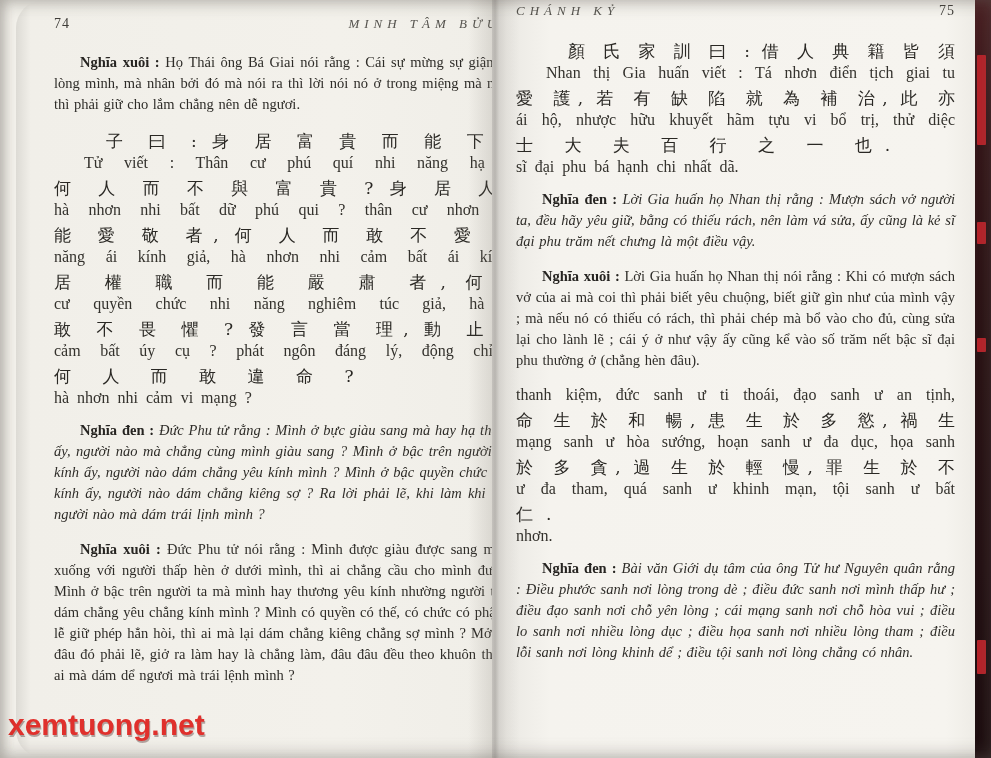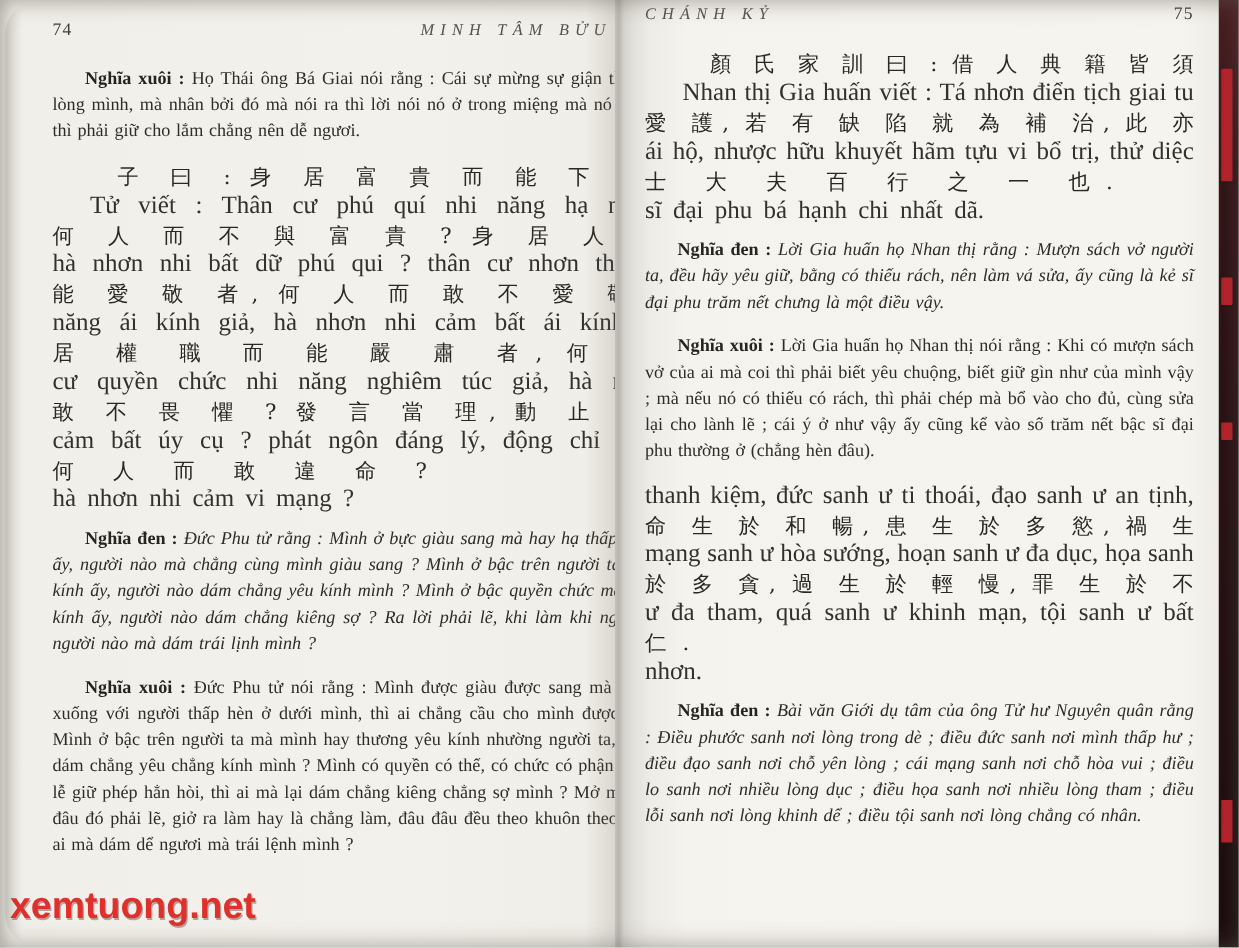--- a/index.html
+++ b/index.html
@@ -6,21 +6,21 @@
   html,body { width:991px; height:758px; }
   body { background:#d9d7d1; font-family:"Liberation Serif", serif; }
 
   .spread {
     position:relative; width:991px; height:758px;
     background:#f2f0ea; overflow:hidden;
   }
 
   .page { position:absolute; top:0; height:758px; }
   #left-page {
-    left:4px; width:584px;
+    left:16px; width:584px;
     background:linear-gradient(90deg,#dddbd5 0,#f1efe9 2.5%,#f3f1eb 55%,#efede7 92%,#e2dfd9 100%);
     padding:16px 16px 0 38px;
     border-radius:28px;
   }
   #right-page {
     left:492px; width:483px;
     background:linear-gradient(90deg,#d9d7d3 0,#ebe9e4 3%,#f5f3ee 12%,#f6f4ef 94%,#eeece6 100%);
     padding:3px 20px 0 24px;
   }
 
@@ -53,21 +53,21 @@
   p.body { word-spacing:1px; }
 
   .verse { margin:6px 0 12px; }
   .pair { margin-bottom:3px; }
   .cn {
     font-family:"DejaVu Serif", serif;
     font-size:17px; line-height:24px; color:#2a2824;
     text-align:justify; text-align-last:justify;
   }
   .vi {
-    font-size:20px; line-height:20px; color:#33312c;
+    font-size:16px; line-height:20px; color:#33312c;
     text-align:justify; text-align-last:justify;
   }
   .cn.short { text-align-last:left; letter-spacing:13px; }
   .vi.short { text-align-last:left; word-spacing:4px; }
   .ind-cn { text-indent:52px; }
   .ind-vi { text-indent:30px; }
 
   .watermark {
     position:absolute; left:8px; top:708px;
     font-family:"Liberation Sans", sans-serif;

